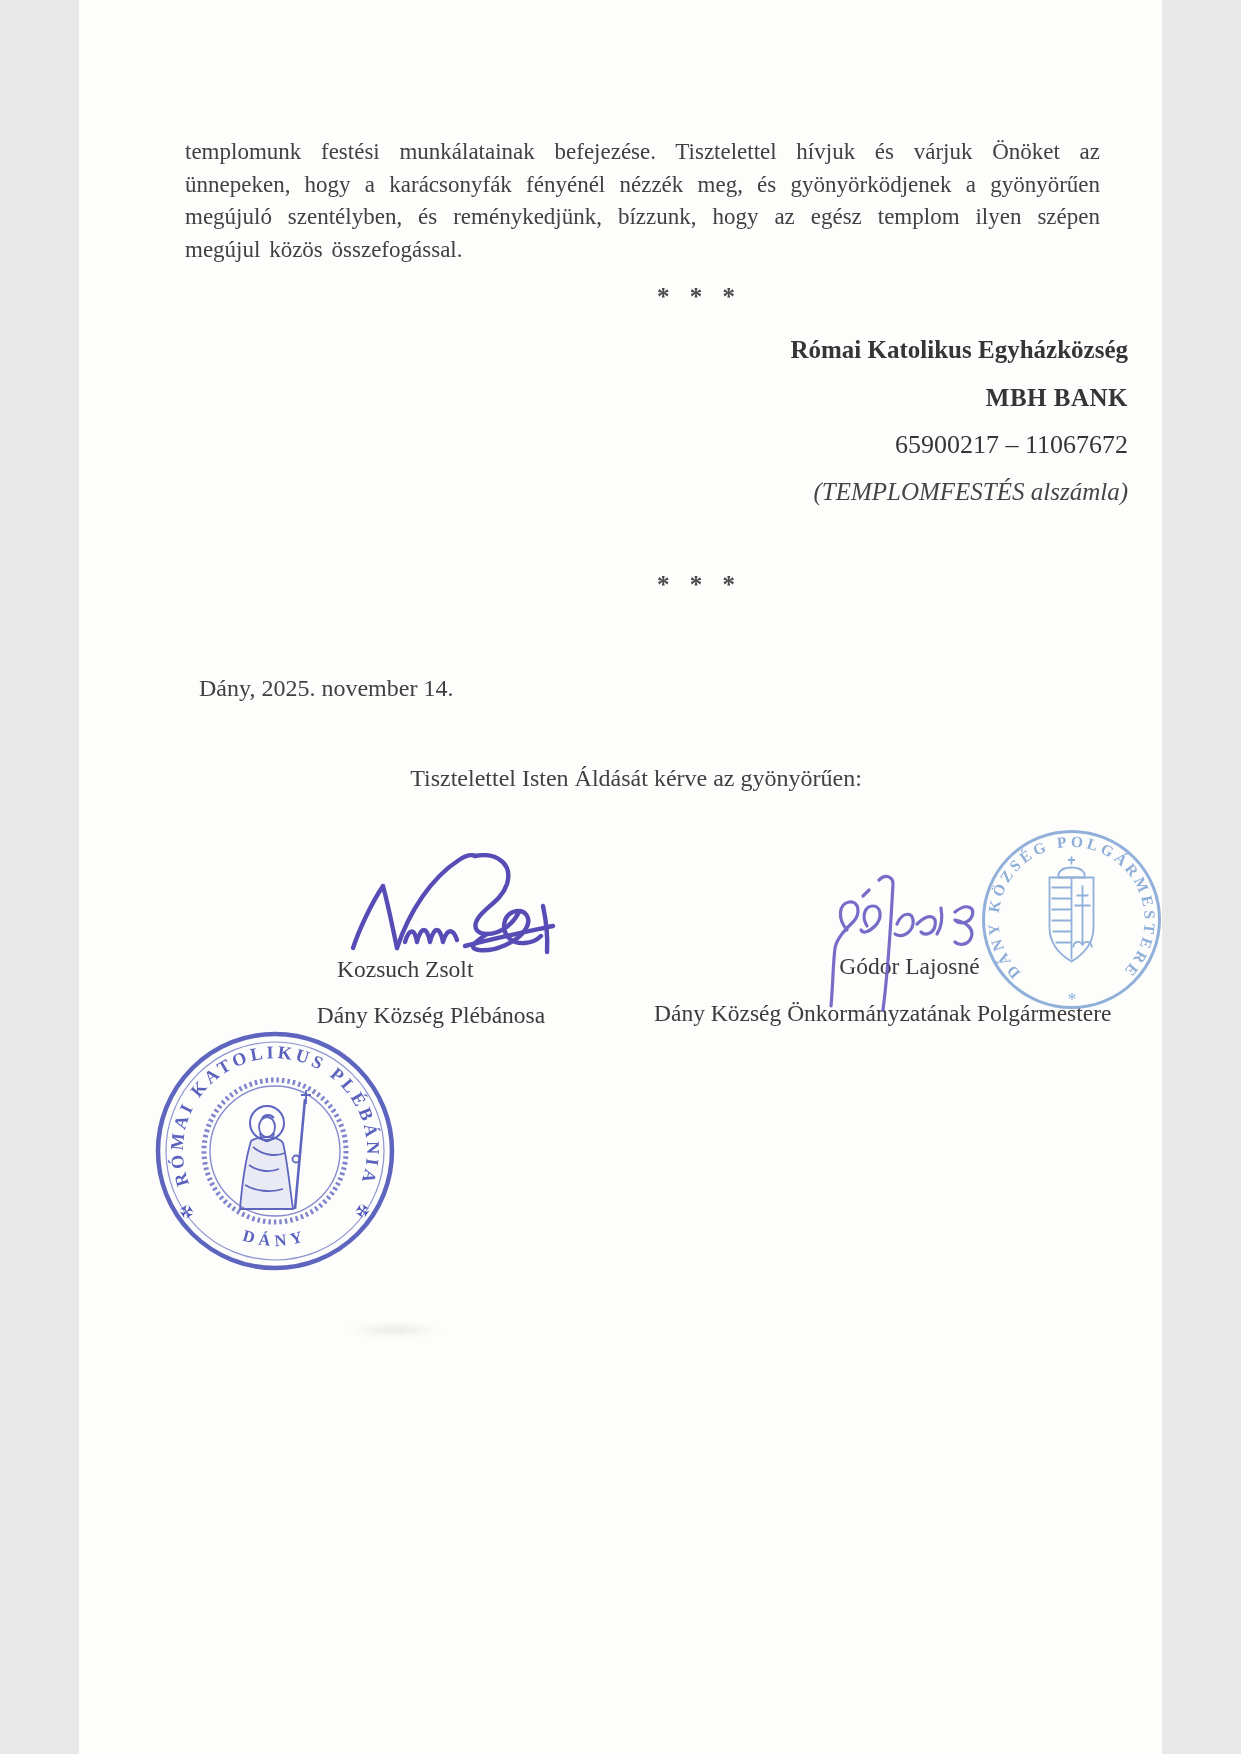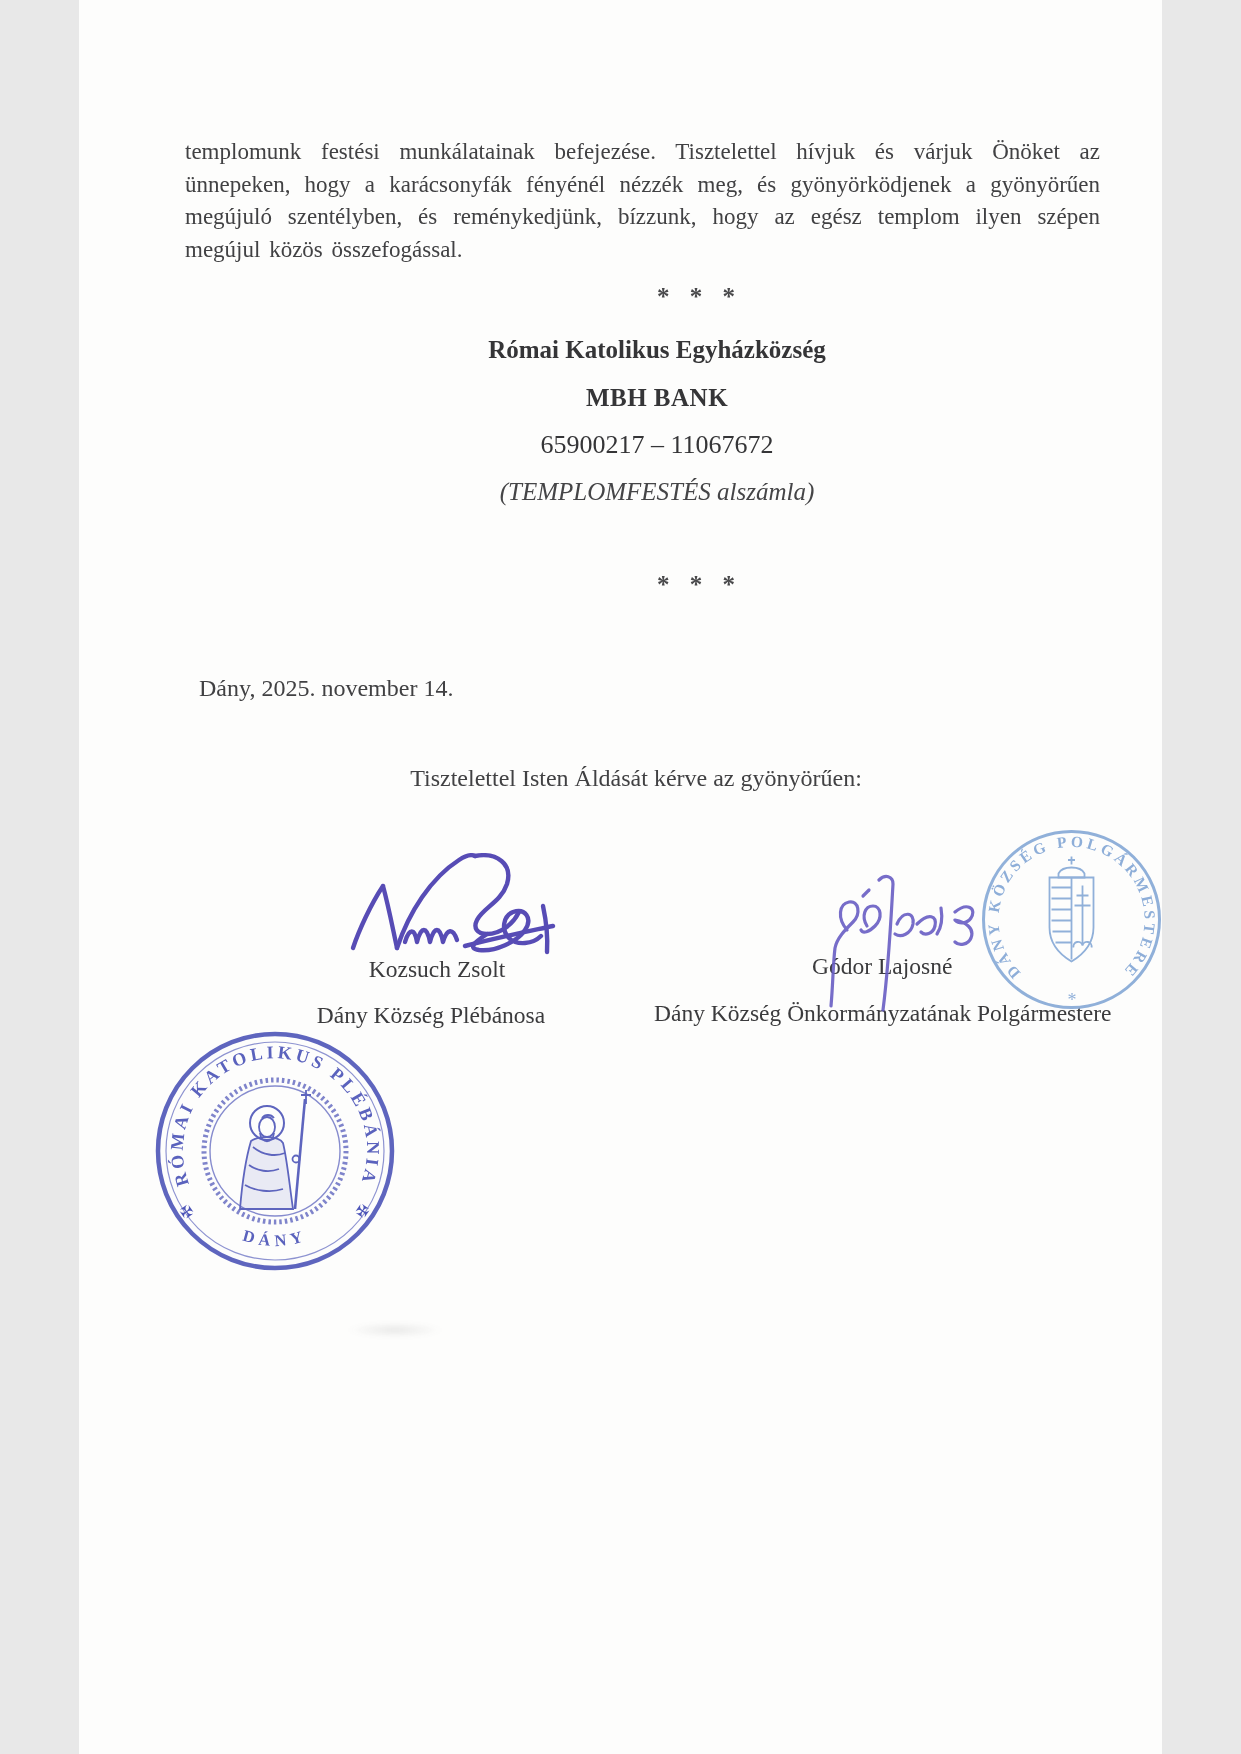--- a/index.html
+++ b/index.html
@@ -18,31 +18,31 @@
     font-size:23px;line-height:32.5px;
     text-align:justify;
     word-spacing:3px;
     color:#414143;
   }
   .sep{
     left:0;width:1241px;text-align:center;
     font-size:25px;font-weight:bold;letter-spacing:7px;color:#48484a;
   }
   .centerblock{
-    left:107px;width:942px;text-align:center;color:#353537;
+    left:107px;width:942px;text-align:right;color:#353537;
   }
   .org{top:336px;font-size:25px;font-weight:bold;}
   .bank{top:384px;font-size:25px;font-weight:bold;letter-spacing:.5px;}
   .acct{top:430px;font-size:26px;font-weight:normal;}
   .sub{top:478px;font-size:25px;font-style:italic;font-weight:normal;color:#454547;}
   .dateline{left:120px;top:675px;font-size:24px;color:#414143;}
   .closing{left:107px;top:765px;width:900px;text-align:center;font-size:24px;color:#414143;}
-  .sig-name-left{left:258px;top:956px;width:200px;text-align:center;font-size:23.5px;color:#3b3b3d;}
+  .sig-name-left{left:258px;top:956px;width:200px;text-align:left;font-size:23.5px;color:#3b3b3d;}
   .sig-title-left{left:222px;top:1002px;width:260px;text-align:center;font-size:23.5px;color:#3b3b3d;}
-  .sig-name-right{left:733px;top:953px;width:195px;font-size:23.5px;color:#3b3b3d;}
+  .sig-name-right{left:733px;top:953px;width:195px;text-align:center;font-size:23.5px;color:#3b3b3d;}
   .sig-title-right{left:575px;top:1000px;width:500px;text-align:left;font-size:23.5px;color:#3b3b3d;}
   svg{display:block;}
   .scribble{pointer-events:none;}
   .smudge{
     left:268px;top:1322px;width:96px;height:16px;
     background:radial-gradient(ellipse at center, rgba(60,60,60,.10), rgba(60,60,60,0) 70%);
     filter:blur(2px);
   }
 </style>
 </head>

